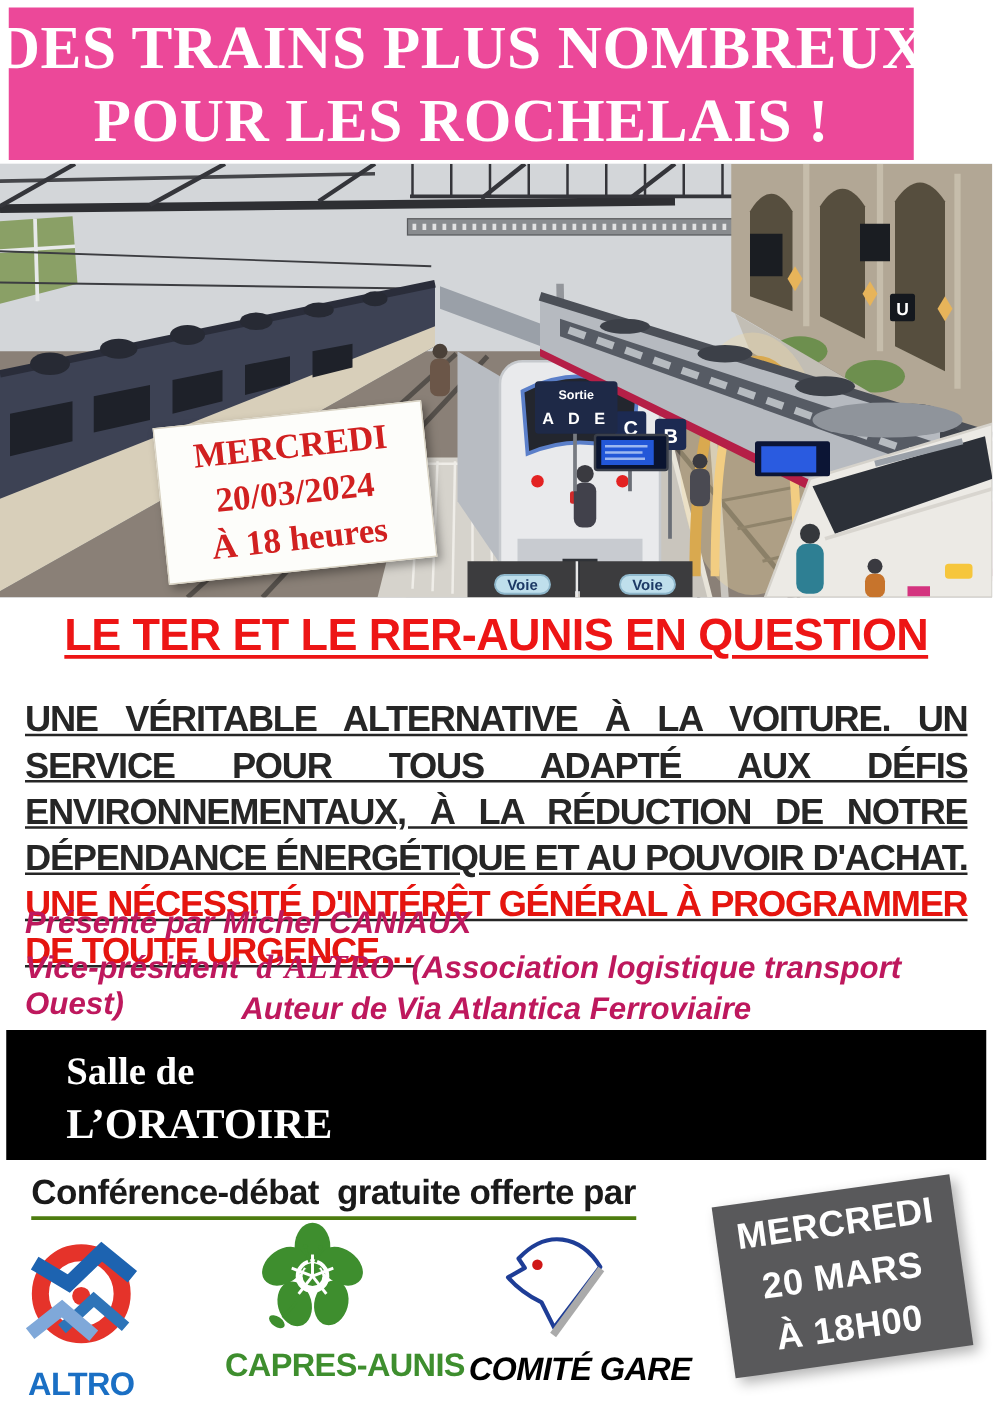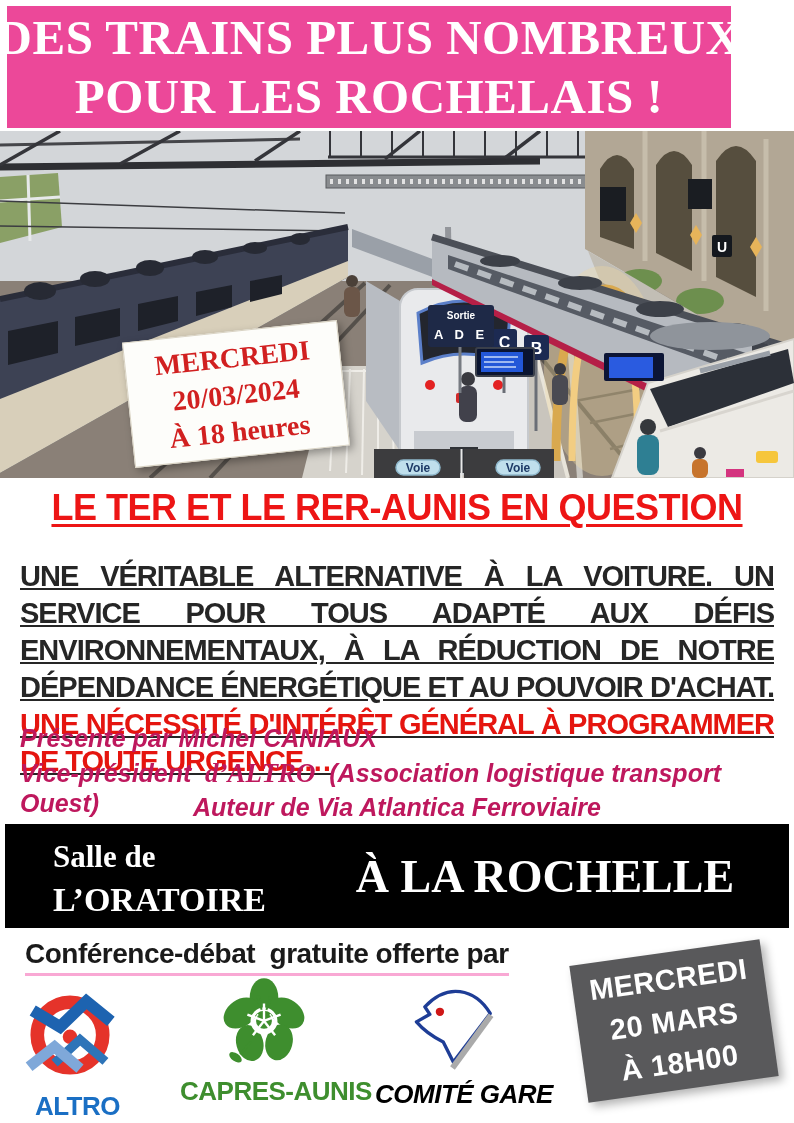--- a/index.html
+++ b/index.html
@@ -41,22 +41,22 @@
   .venue-band{position:absolute;left:5px;top:824px;width:784px;height:104px;background:#000000;}
   .venue-room{position:absolute;left:48px;top:12px;color:#ffffff;
               font-family:"Liberation Serif",serif;font-weight:bold;}
   .venue-room .r1{font-size:31px;line-height:42px;}
   .venue-room .r2{font-size:34px;line-height:44px;}
   .venue-city{position:absolute;left:310px;top:26px;width:460px;text-align:center;color:#ffffff;
               font-family:"Liberation Serif",serif;font-weight:bold;font-size:46px;white-space:nowrap;}
 
   
   .conf-heading{position:absolute;left:25px;top:938px;color:#1a1a1a;font-weight:bold;font-size:28px;
-                letter-spacing:-0.5px;border-bottom:3px solid #f9a8d4;padding-bottom:3px;white-space:pre-wrap;}
-  .logo-block{position:absolute;text-align:right;}
+                letter-spacing:-0.5px;border-bottom:3px solid #4d7c0f;padding-bottom:3px;white-space:pre-wrap;}
+  .logo-block{position:absolute;text-align:center;}
   .logo-label{font-weight:bold;font-size:26px;letter-spacing:-0.5px;margin-top:2px;white-space:nowrap;}
   .logo-altro{left:10px;top:985px;width:110px;}
   .logo-altro .logo-label{color:#1a6fc4;}
   .logo-capres{left:180px;top:975px;width:140px;}
   .logo-capres .logo-label{color:#3e8e2e;}
   .logo-comite{left:375px;top:985px;width:140px;}
   .logo-comite .logo-label{color:#000000;font-style:italic;}
 
   .date-box{position:absolute;left:578px;top:952px;width:192px;height:138px;background:#59595b;
             transform:rotate(-8deg);box-shadow:4px 5px 10px rgba(0,0,0,0.3);
@@ -293,21 +293,20 @@
 
   <div class="presenter l1">Présenté par Michel CANIAUX</div>
   <div class="presenter l3">Auteur de Via Atlantica Ferroviaire</div>
   <div class="presenter l2"><span>Vice-président </span><span class="serif-altro"> d’ALTRO </span><span> (Association logistique transport Ouest)</span></div>
 
   <div class="venue-band">
     <div class="venue-room">
       <div class="r1">Salle de</div>
       <div class="r2">L’ORATOIRE</div>
     </div>
-    <div class="venue-city">À LA ROCHELLE</div>
   </div>
 
   <div class="conf-heading">Conférence-débat  gratuite offerte par</div>
 
   <div class="logo-block logo-altro">
     <svg viewBox="0 0 110 110" width="100" height="100">
       <circle cx="55" cy="55" r="36" stroke="#e5332a" stroke-width="15" fill="none"></circle>
       <circle cx="55" cy="57" r="8" fill="#e5332a"></circle>
       <polyline points="14,28 44,46 73,18 100,40" stroke="#1d63b0" stroke-width="13" fill="none"></polyline>
       <polyline points="38,86 66,60 94,84" stroke="#2e74b8" stroke-width="10" fill="none"></polyline>

